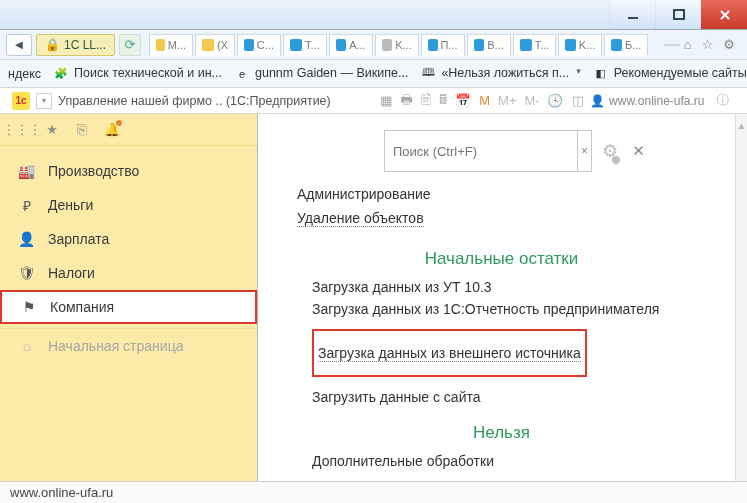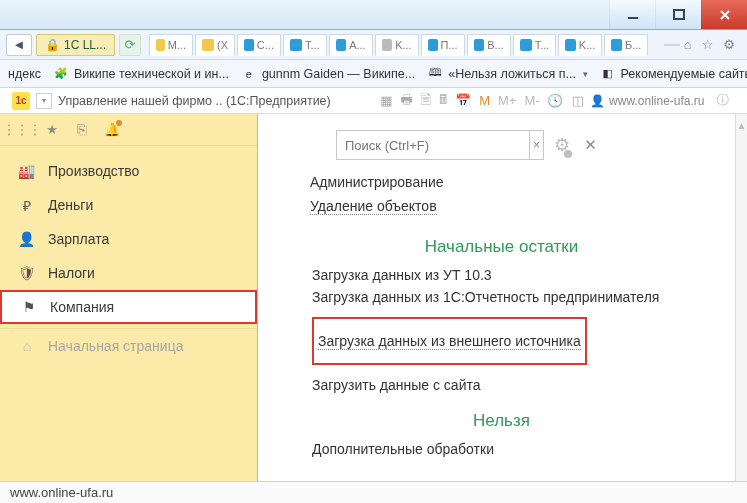--- a/index.html
+++ b/index.html
@@ -19,21 +19,21 @@
   .reload { width:22px; height:22px; border:1px solid #cfe0d0; background:#e7f3e9; display:flex; align-items:center; justify-content:center; color:#4a8; border-radius:2px;}
   .tabstrip { flex:1; display:flex; gap:2px; margin-left:4px; overflow:hidden; }
   .btab { height:22px; border:1px solid #cbd8e8; background:#fff; display:flex; align-items:center; padding:0 6px; font-size:11px; color:#7a7a7a; max-width:44px; border-bottom-color:#fff;}
   .btab .ticon { width:12px; height:12px; margin-right:3px; background:#ddd; border-radius:2px; }
   .btab.yellow .ticon{ background:#f2c94c;} .btab.blue .ticon{background:#2d9cdb;} .btab.grey .ticon{background:#bbb;}
   .newtab { width:16px; background:#f2f6fb; border:1px solid #cbd8e8; }
   .addrright { display:flex; align-items:center; gap:10px; padding-right:6px; color:#888;}
 
   
   .bkbar { height:28px; background:#f3f7fc; border-bottom:1px solid #cbd8e8; display:flex; align-items:center; gap:12px; padding:0 8px; font-size:12.5px; color:#333; overflow:hidden;}
-  .bkitem { display:flex; align-items:center; gap:5px; white-space:nowrap; }
+  .bkitem { display:flex; align-items:flex-start; gap:5px; white-space:nowrap; }
   .bkicon { width:16px; height:16px; display:flex; align-items:center; justify-content:center; font-size:11px; }
   .bkdrop::after{content:"▾"; font-size:9px; color:#666; margin-left:2px;}
 
   
   .c1bar { height:26px; background:#fff; border-bottom:1px solid #dadada; display:flex; align-items:center; padding:0 12px; gap:6px; font-size:12.5px; color:#555;}
   .c1left{display:flex;align-items:center;gap:6px;flex:1;overflow:hidden;}
   .c1logo{width:18px;height:18px;background:#fbe24b;border-radius:2px;display:flex;align-items:center;justify-content:center;font-size:10px;color:#c33;font-weight:bold;}
   .c1drop{width:16px;height:16px;border:1px solid #d0d0d0;display:flex;align-items:center;justify-content:center;font-size:8px;color:#888;}
   .c1title{white-space:nowrap;overflow:hidden;text-overflow:ellipsis;}
   .c1icons{display:flex;align-items:center;gap:8px;color:#aaa;}
@@ -52,28 +52,28 @@
   .sitem.selected{border:2px solid #d93a2b;background:#fff;}
   .sitem.muted{color:#a7a7a7;border-top:1px solid #eadd9b;margin-top:4px;}
   .sitem .sicon{width:18px;display:flex;justify-content:center;color:#555;}
   .sitem.muted .sicon{color:#bbb;}
 
   .content{flex:1;display:flex;position:relative;}
   .contentinner{flex:1;padding:16px 18px 10px 28px;overflow:hidden;}
   .gutter{width:12px;background:#f5f5f5;border-left:1px solid #dcdcdc;display:flex;align-items:flex-start;justify-content:center;padding-top:6px;color:#bbb;font-size:10px;}
 
   .searchrow{display:flex;align-items:center;gap:10px;margin-bottom:14px;margin-left:50px;}
-  .searchbox{display:flex;width:208px;height:30px;border:1px solid #c7c7c7;}
+  .searchbox{display:flex;width:208px;height:42px;border:1px solid #c7c7c7;margin-left:48px;}
   .searchbox input{flex:1;border:none;padding:0 8px;font-size:13px;color:#888;outline:none;}
   .searchclear{width:24px;border-left:1px solid #c7c7c7;display:flex;align-items:center;justify-content:center;color:#888;font-size:12px;}
   .gearbtn{color:#bfbfbf;font-size:18px;position:relative;}
   .gearbtn::after{content:"";position:absolute;right:-2px;bottom:-2px;width:8px;height:8px;border-radius:50%;background:#bfbfbf;}
   .closex{color:#8a8a8a;font-size:15px;margin-left:4px;}
 
-  .sectop{margin-left:24px;}
+  .sectop{margin-left:11px;}
   .link{font-size:14px;color:#333;margin:4px 0;}
   .link.underdot{border-bottom:1px dotted #888;display:inline-block;}
 
   .grouphdr{color:#2f9a5a;font-size:17px;margin:18px 0 10px 0;text-align:center;}
   .grouplinks{margin-left:26px;}
   .glink{font-size:14px;color:#333;margin:6px 0;}
   .glink.boxed{border:2px solid #d93a2b;display:inline-block;padding:14px 4px;}
   .glink.boxed .inner{border-bottom:1px dotted #888;}
 
   .footer{height:22px;border-top:1px solid #cfcfcf;background:#fafafa;display:flex;align-items:center;padding:0 10px;font-size:13px;color:#444;}
@@ -159,21 +159,21 @@
     <span>⚙</span>
   </div>
 </div>
 
 <div class="bkbar">
     <div class="bkitem">
       <span>ндекс</span>
     </div>
     <div class="bkitem">
       <span class="bkicon">🧩</span>
-      <span>Википе технической и ин...</span>
+      <span>Поиск технической и ин...</span>
     </div>
     <div class="bkitem">
       <span class="bkicon">e</span>
       <span>gunnm Gaiden — Википе...</span>
     </div>
     <div class="bkitem bkdrop">
       <span class="bkicon">🕮</span>
       <span>«Нельзя ложиться п...</span>
     </div>
     <div class="bkitem bkdrop">

